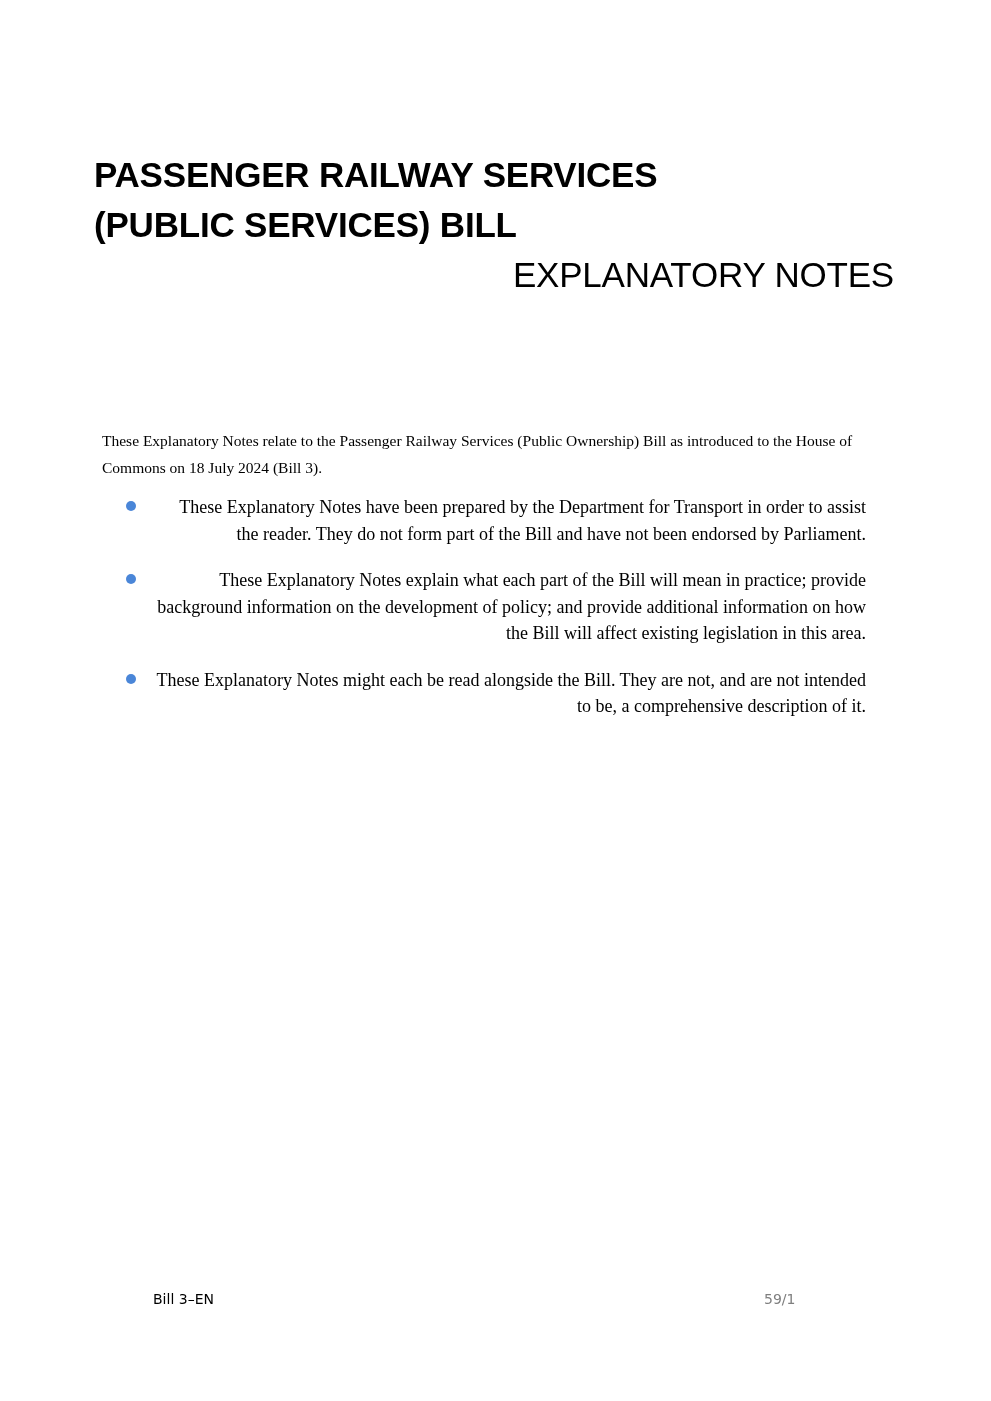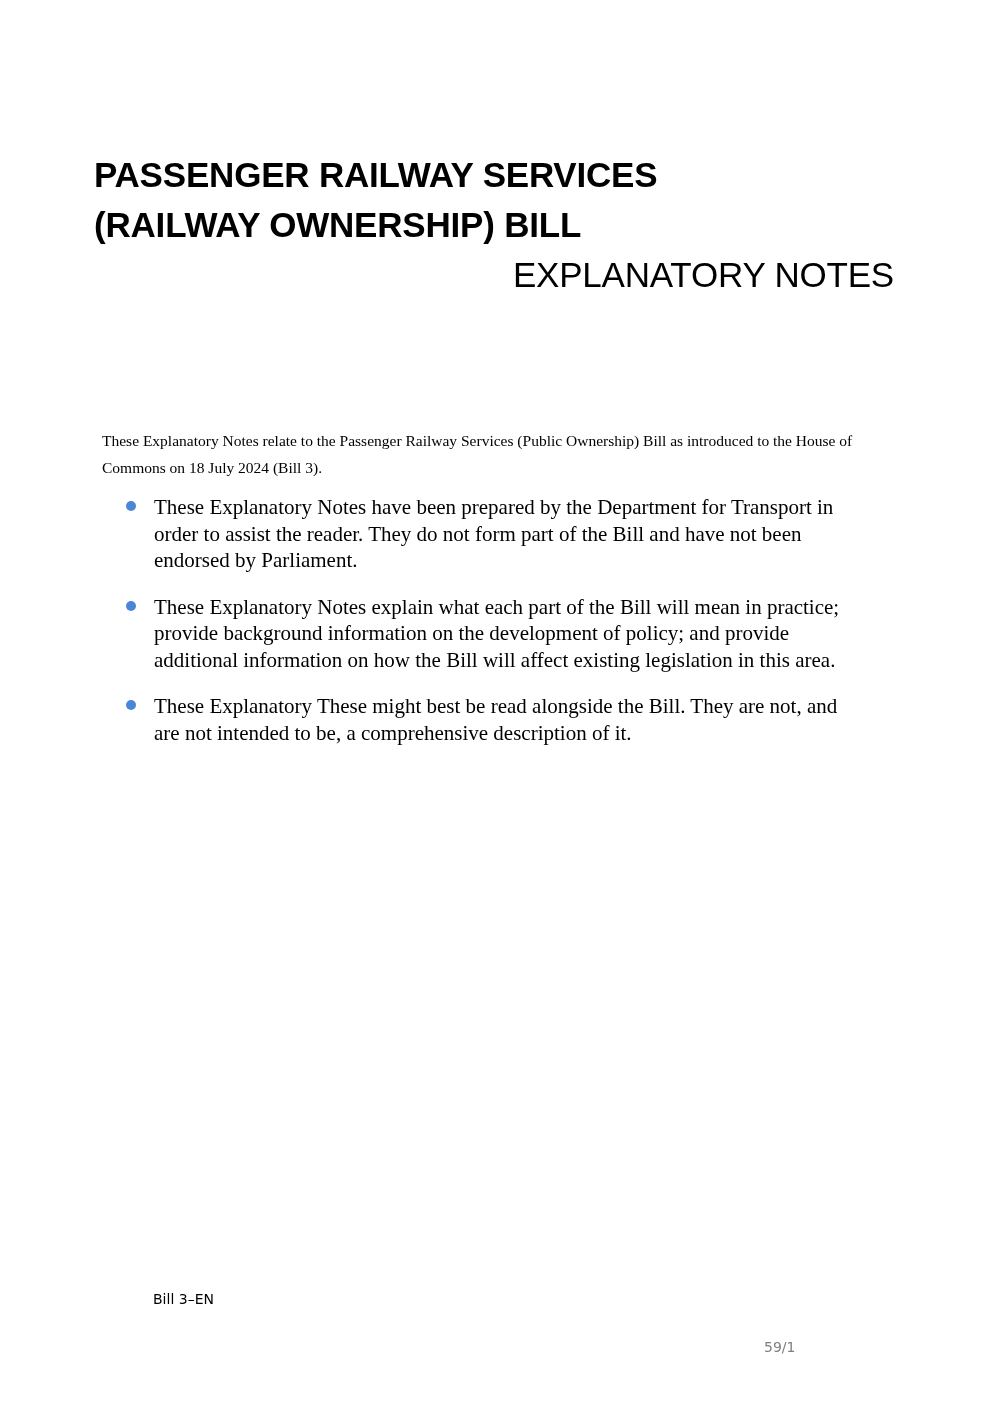--- a/index.html
+++ b/index.html
@@ -63,22 +63,23 @@
     }
     .bullets {
       position: absolute;
       left: 126px;
       top: 482px;
       width: 740px;
       margin: 0;
       padding: 0;
       list-style: none;
       font-family: "Liberation Serif", serif;
-      font-size: 21px;
+      font-size: 18px;
       line-height: 26.5px;
+      text-align: right;
     }
     .bullet-item {
       position: relative;
       padding-left: 28px;
       margin-bottom: 20px;
     }
     .bullet-dot {
       position: absolute;
       left: 0;
       top: 7px;
@@ -96,48 +97,47 @@
       color: #000000;
       margin-left: 12px;
     }
     .footer-right {
       position: absolute;
       left: 764px;
       top: 1279px;
       font-family: "DejaVu Sans", sans-serif;
       font-size: 14px;
       color: #7f7f7f;
-      margin-top: 48px;
     }
   </style>
 </head>
 <body>
 
 <div class="page">
 
   <div class="title-block">
     <div class="title-line">PASSENGER RAILWAY SERVICES</div>
-    <div class="title-line">(RAILWAY OWNERSHIP) BILL</div>
+    <div class="title-line">(PUBLIC SERVICES) BILL</div>
     <div class="subtitle-line">EXPLANATORY NOTES</div>
   </div>
 
 
   <p class="intro" style="margin:8px;">These Explanatory Notes relate to the Passenger Railway Services (Public Ownership) Bill as introduced to the House of Commons on 18 July 2024 (Bill 3).</p>
 
   <ul class="bullets">
     <li class="bullet-item">
       <span class="bullet-dot"></span>
       <span>These Explanatory Notes have been prepared by the Department for Transport in order to assist the reader. They do not form part of the Bill and have not been endorsed by Parliament.</span>
     </li>
     <li class="bullet-item">
       <span class="bullet-dot"></span>
       <span>These Explanatory Notes explain what each part of the Bill will mean in practice; provide background information on the development of policy; and provide additional information on how the Bill will affect existing legislation in this area.</span>
     </li>
     <li class="bullet-item">
       <span class="bullet-dot"></span>
-      <span>These Explanatory These might best be read alongside the Bill. They are not, and are not intended to be, a comprehensive description of it.</span>
+      <span>These Explanatory Notes might each be read alongside the Bill. They are not, and are not intended to be, a comprehensive description of it.</span>
     </li>
   </ul>
 
   <div class="footer-left">Bill 3–EN</div>
   <div class="footer-right">59/1</div>
 
 </div>
 
 </body></html>

